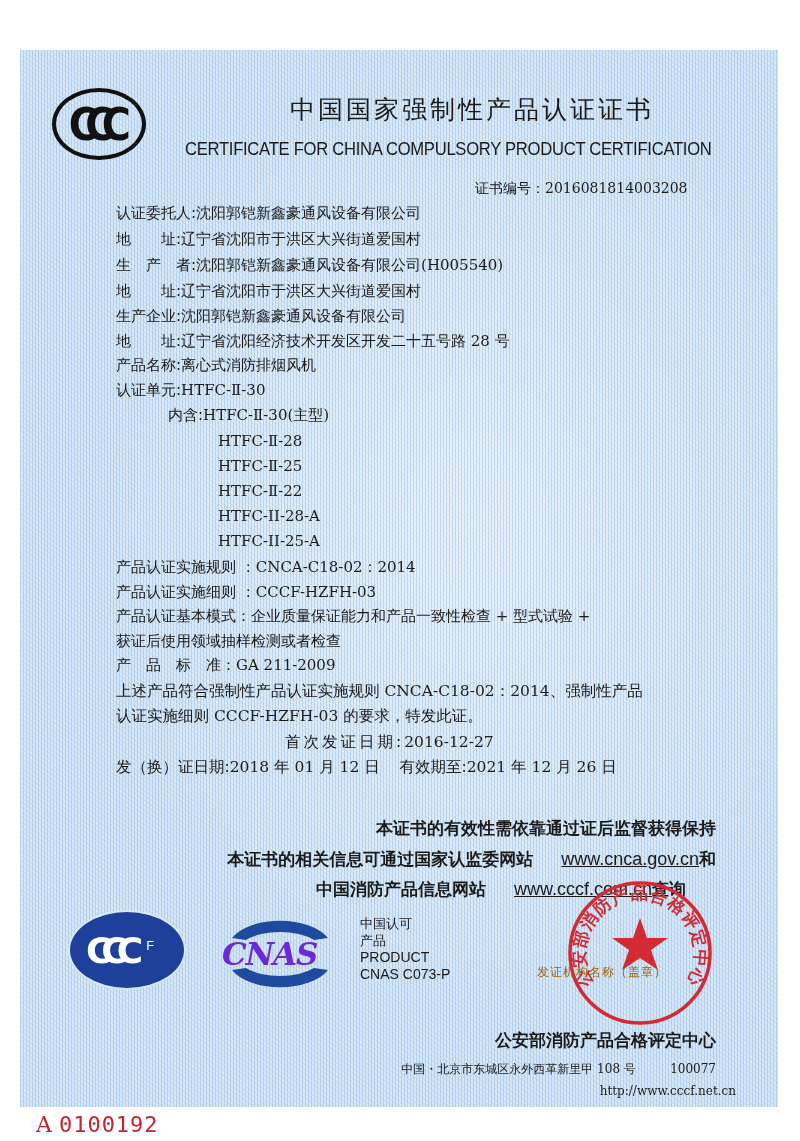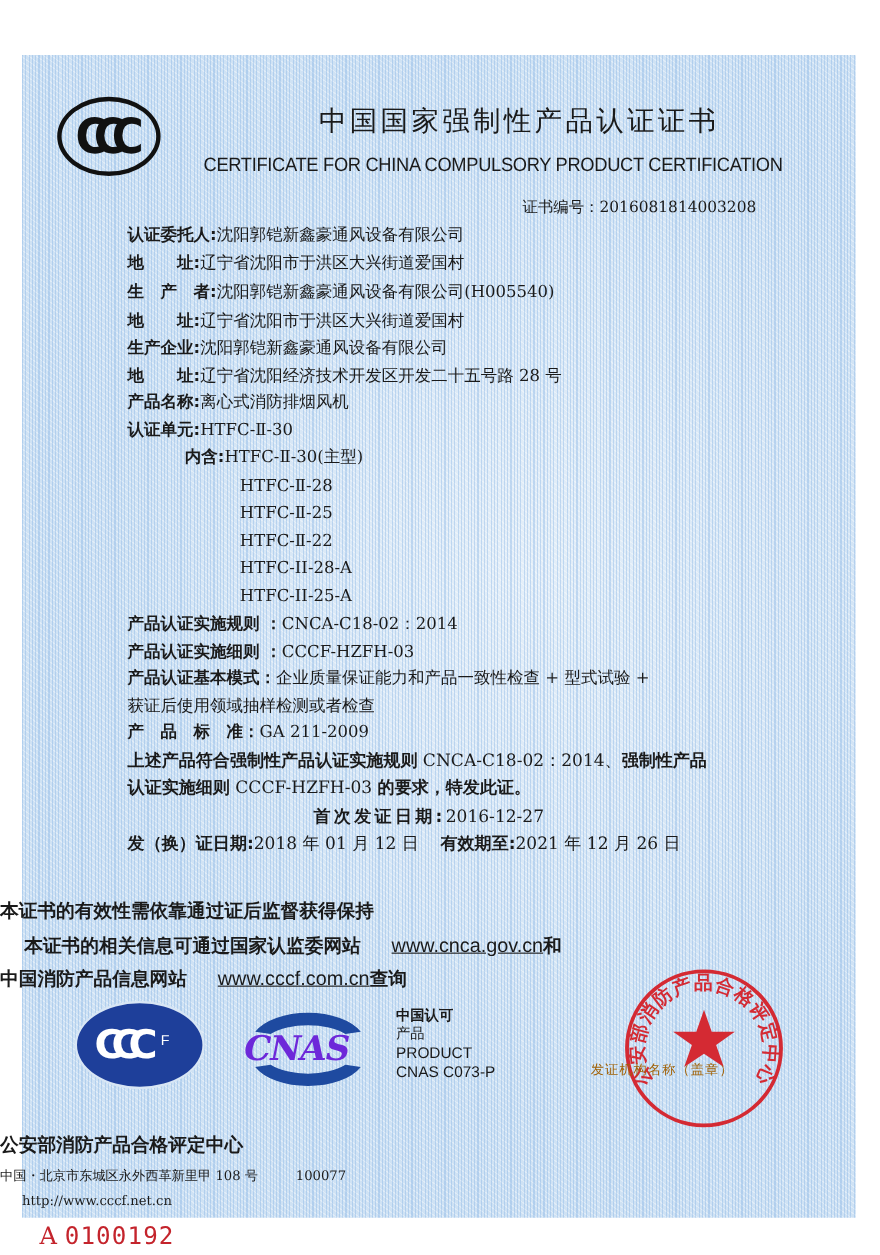--- a/index.html
+++ b/index.html
@@ -21,23 +21,23 @@
   .ccc-logo {
     left: 52px; top: 88px; width: 86px; height: 64px;
     border: 4px solid #111; border-radius: 50%;
     display: flex; align-items: center; justify-content: center;
   }
   .ccc-logo .c { font-family: "DejaVu Sans", sans-serif; font-weight: bold; font-size: 44px; letter-spacing: -14px; color: #111; transform: scaleX(0.9); margin-left: -12px; }
   .title-cn { left: 290px; top: 93px; font-family: "DejaVu Sans", sans-serif; font-size: 25px; letter-spacing: 3px; color: #1a1a1a; text-align: center; }
   .title-en { left: 185px; top: 139px; font-family: "Liberation Sans", sans-serif; font-size: 17.5px; letter-spacing: -0.3px; color: #1a1a1a; transform: scaleX(0.95); transform-origin: left; }
   .cert-no { left: 475px; top: 180px; font-size: 14px; }
   .row { left: 116px; font-size: 15px; white-space: nowrap; }
-  .row .lab { font-weight: bold; font-family: "DejaVu Sans", sans-serif; text-align: right; }
+  .row .lab { font-weight: normal; font-family: "DejaVu Sans", sans-serif; text-align: right; }
   .row .val { font-family: "DejaVu Serif", serif; }
-  .center { left: 0; width: 716px; text-align: left; }
+  .center { left: 0; width: 716px; text-align: right; }
   .notice { font-family: "DejaVu Sans", sans-serif; font-weight: bold; font-size: 17px; }
   .notice .url { font-weight: normal; text-decoration: underline; font-family: "Liberation Sans", sans-serif; font-size: 18px; margin-left: 28px; }
   .cccf-logo {
     left: 68px; top: 910px; width: 114px; height: 76px; border-radius: 50%;
     background: #1e3f9a; border: 2px solid #d8e6f5;
     display: flex; align-items: center; justify-content: center;
   }
   .cccf-logo .c { font-family: "DejaVu Sans", sans-serif; font-weight: bold; font-size: 36px; color: #fff; letter-spacing: -11px; margin-left: -14px; }
   .cccf-logo .f { font-family: "Liberation Sans", sans-serif; font-size: 13px; color: #fff; margin-left: 14px; margin-top: -10px; }
   .cnas-logo { left: 218px; top: 908px; width: 124px; height: 90px; }
@@ -139,21 +139,21 @@
     <span class="f">F</span>
 </div>
 <div class="abs cnas-logo">
   <svg width="124" height="90" viewBox="0 0 124 90">
     <path d="M14,30 A52,28 0 0 1 110,30 L96,32 A44,22 0 0 0 28,32 Z" fill="#1e4aa0"></path>
     <path d="M14,62 A52,28 0 0 0 110,62 L96,60 A44,22 0 0 1 28,60 Z" fill="#1e4aa0"></path>
   </svg>
   <div class="abs" style="left:4px; top:28px; width:116px; text-align:left; font-family:'DejaVu Serif',serif; font-weight:bold; font-style:italic; font-size:31px; color:#6d28d9; letter-spacing:-1px">CNAS</div>
 </div>
 <div class="abs cnas-text">
-  <div style="font-weight:bold">中国认可</div>
+  <div style="font-weight:normal">中国认可</div>
   <div style="font-weight:normal">产品</div>
   <div class="en">PRODUCT</div>
   <div class="en">CNAS C073-P</div>
 </div>
 
 <div class="abs seal">
   <svg width="150" height="150" viewBox="0 0 150 150">
     <defs>
       <path id="sealArc" d="M28,105 A55,55 0 1 1 122,105"></path>
     </defs>

